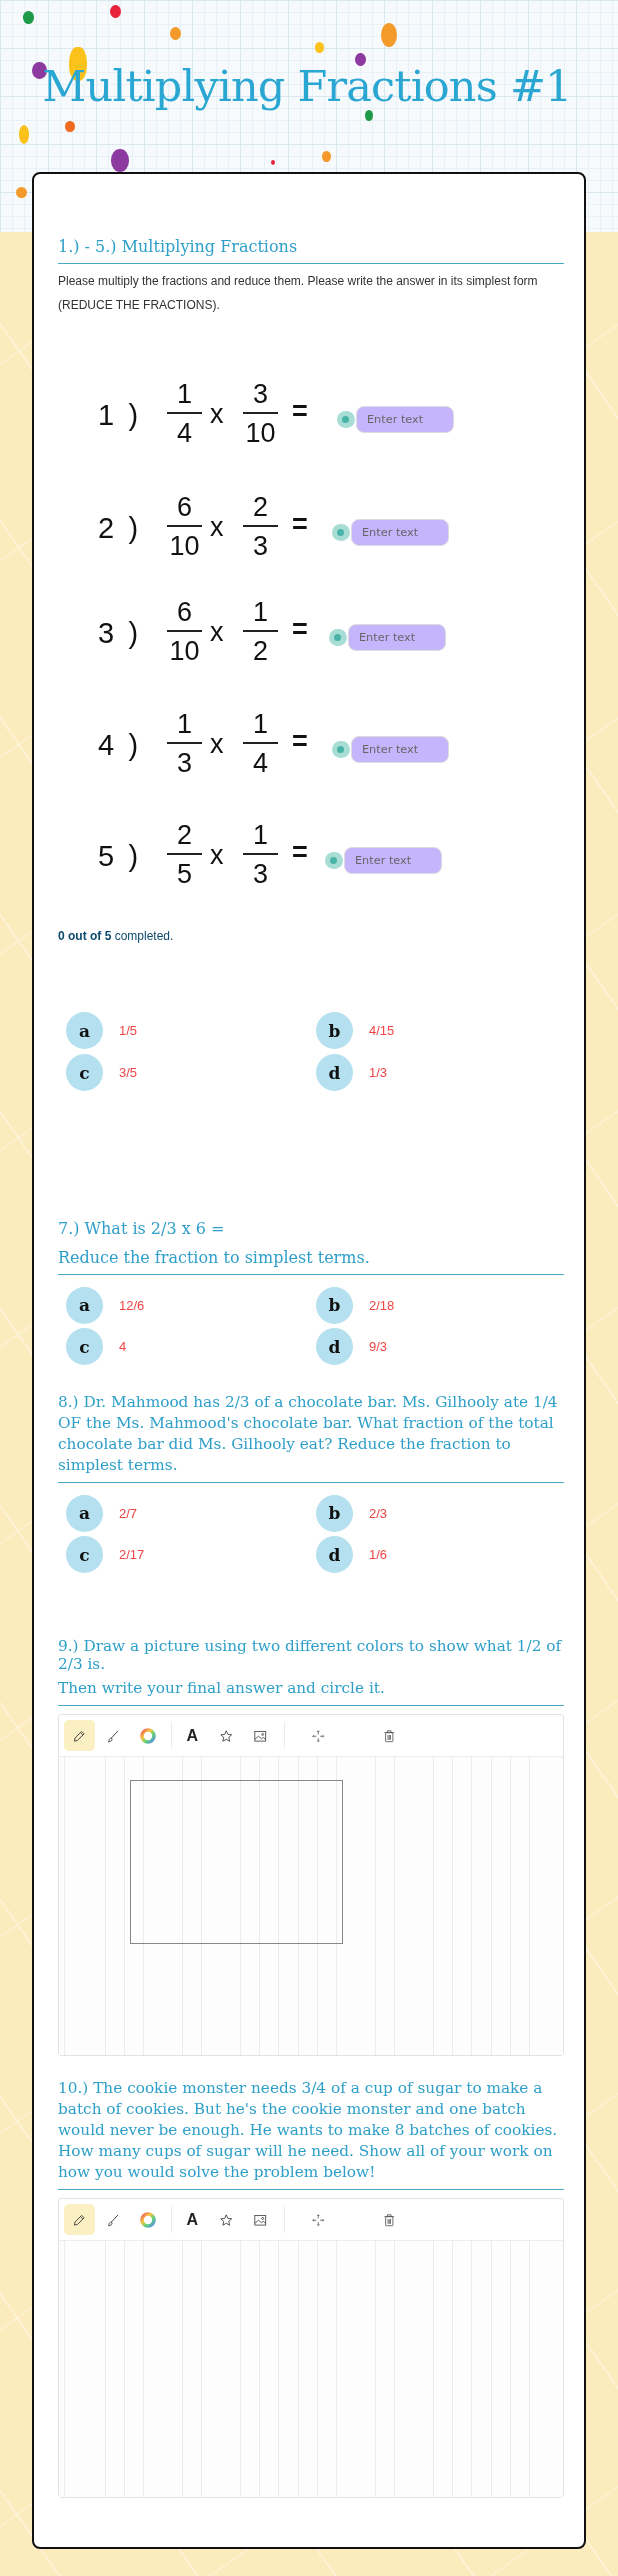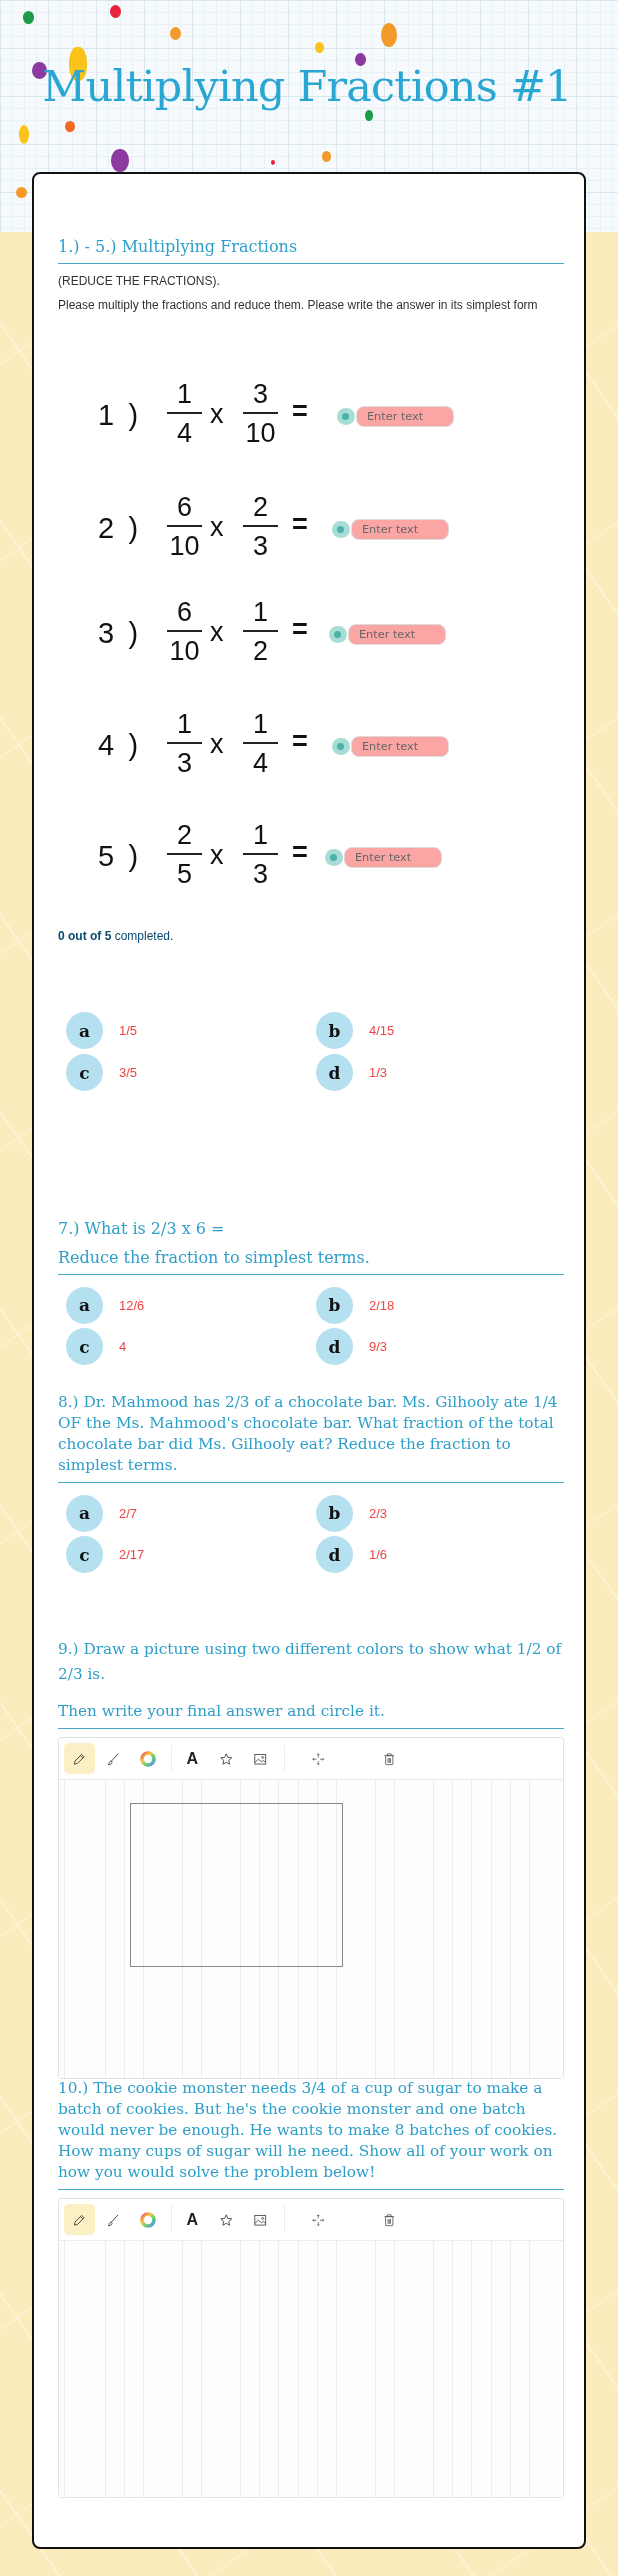--- a/index.html
+++ b/index.html
@@ -54,22 +54,22 @@
   .frac { position: absolute; top: 3.2px; width: 35px; text-align: center; font-family: "Liberation Sans", sans-serif; font-size: 27px; color: #111; line-height: 32px; }
   .frac .num { display: block; }
   .frac .bar { display: block; height: 2.4px; background: #222; margin: 1.6px 0 3.2px 0; }
   .frac .den { display: block; }
   .times { position: absolute; top: 24px; font-family: "Liberation Sans", sans-serif; font-size: 27px; color: #111; }
   .eq { position: absolute; top: 21px; font-family: "Liberation Sans", sans-serif; font-size: 27px; font-weight: bold; color: #111; }
   .answer { position: absolute; top: 31px; display: flex; align-items: center; }
   .dot { width: 17.7px; height: 17.7px; border-radius: 50%; background: #a8ddd6; display: flex; align-items: center; justify-content: center; margin-right: 1.6px; }
   .dot span { width: 7.2px; height: 7.2px; border-radius: 50%; background: #48b3a6; display: block; }
   .answer input {
-    width: 98px; height: 21px; border: 0.8px solid #dcdcdc; border-radius: 8px;
-    font-family: "DejaVu Sans", sans-serif; font-size: 11.3px; padding-left: 9.7px; color: #555; background: #fca5a5;
+    width: 98px; height: 27px; border: 0.8px solid #dcdcdc; border-radius: 8px;
+    font-family: "DejaVu Sans", sans-serif; font-size: 11.3px; padding-left: 9.7px; color: #555; background: #c4b5fd;
   }
   .answer input::placeholder { color: #666; }
 
   .completed { position: absolute; left: 24px; top: 755px; font-family: "Liberation Sans", sans-serif; font-size: 12px; color: #0c4a6e; }
   .completed b { font-weight: bold; }
 
   .options { display: grid; grid-template-columns: 250px 250px; row-gap: 4.8px; margin-top: 11.3px; padding-left: 8px; }
   .opt { display: flex; align-items: center; height: 37px; cursor: pointer; }
   .badge { width: 37px; height: 37px; border-radius: 50%; background: #b5e0f0; display: flex; align-items: center; justify-content: center; font-family: "DejaVu Serif", serif; font-size: 17px; color: #111; font-weight: bold; }
   .opt-text { margin-left: 16px; font-family: "Liberation Sans", sans-serif; font-size: 13px; color: #ef4444; }
@@ -113,22 +113,22 @@
 
 <h1 class="title">
   <span>Multiplying Fractions #1</span>
 </h1>
 
 <div class="card">
 
   <div class="section" style="top:62px;">
     <div class="sec-title">1.) - 5.)  Multiplying Fractions</div>
     <div class="instructions">
+      <p>Please multiply the fractions and reduce them. Please write the answer in its simplest form</p>
       <p>(REDUCE THE FRACTIONS).</p>
-      <p>Please multiply the fractions and reduce them. Please write the answer in its simplest form</p>
     </div>
   </div>
 
   <div class="problem" style="left:32px;top:201px;">
     <span class="pnum">1 )</span>
     <span class="frac" style="left:101px;">
         <span class="num">1</span>
         <span class="bar"></span>
         <span class="den">4</span>
       </span>
@@ -302,21 +302,21 @@
         </div>
       <div class="opt">
           <span class="badge">d</span>
           <span class="opt-text">1/6</span>
         </div>
     </div>
   </div>
 
   <div class="section" style="top:1463px;">
     <div class="sec-title small">
-      <div style="line-height:25px;margin-bottom:14px;">9.)  Draw a picture using two different colors to show what 1/2 of 2/3 is.</div>
+      <div style="line-height:18px;margin-bottom:5px;">9.)  Draw a picture using two different colors to show what 1/2 of 2/3 is.</div>
       <div>Then write your final answer and circle it.</div>
     </div>
     <div class="draw-box">
       <div class="toolbar">
         <div class="tool active">
           <svg width="14.5" height="14.5" viewBox="0 0 24 24" fill="none" stroke="#444" stroke-width="1.6">
               <path d="M4 20l1-5L16 4l4 4L9 19z"></path>
               <path d="M14 6l4 4"></path>
             </svg>
         </div>

